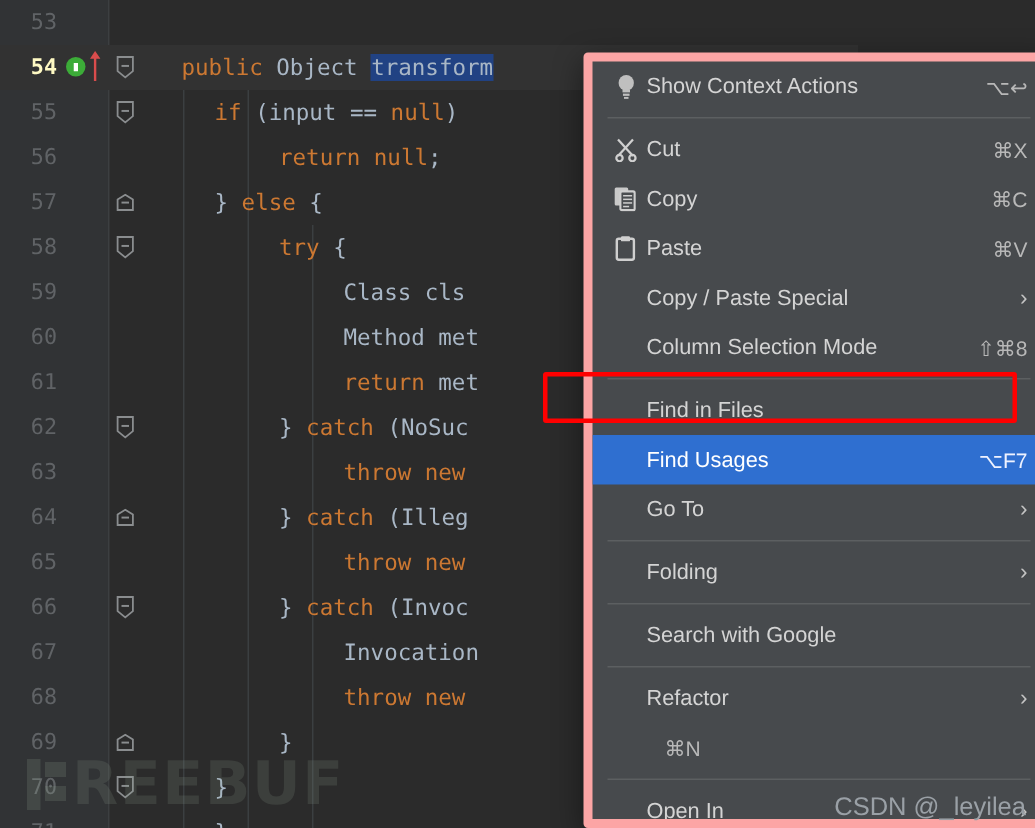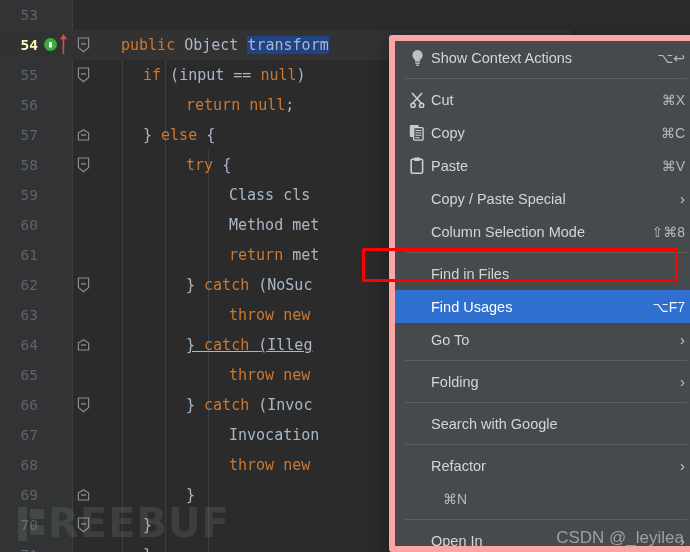--- a/index.html
+++ b/index.html
@@ -240,21 +240,21 @@
         <div class="line" style="top: 330px;">
           <div class="lnum">64</div>
           <div class="gutter-icons"></div>
         </div>
         <div class="fold-marker" style="top: 330px;">
           <svg width="13" height="13" viewBox="0 0 13 13">
             <path d="M6.5 0.8 L11.6 4 V11 H1.4 V4 Z" fill="none" stroke="#8a8d8f" stroke-width="1.2"></path>
             <rect x="4" y="5.4" width="5" height="1.3" fill="#8a8d8f"></rect>
           </svg>
         </div>
-        <div class="code" style="top: 330px; left: 186px; text-decoration: underline;"><span class="id">}</span><span class="id"> </span><span class="kw">catch</span><span class="id"> </span><span class="id">(</span><span class="id">Illeg</span></div>
+        <div class="code" style="top: 330px; left: 186px;"><span class="id">}</span><span class="id"> </span><span class="kw">catch</span><span class="id"> </span><span class="id">(</span><span class="id">Illeg</span></div>
         <div class="line" style="top: 360px;">
           <div class="lnum">65</div>
           <div class="gutter-icons"></div>
         </div>
         <div class="code" style="top: 360px; left: 229px;"><span class="kw">throw</span><span class="id"> </span><span class="kw">new</span></div>
         <div class="line" style="top: 390px;">
           <div class="lnum">66</div>
           <div class="gutter-icons"></div>
         </div>
         <div class="fold-marker" style="top: 390px;">

